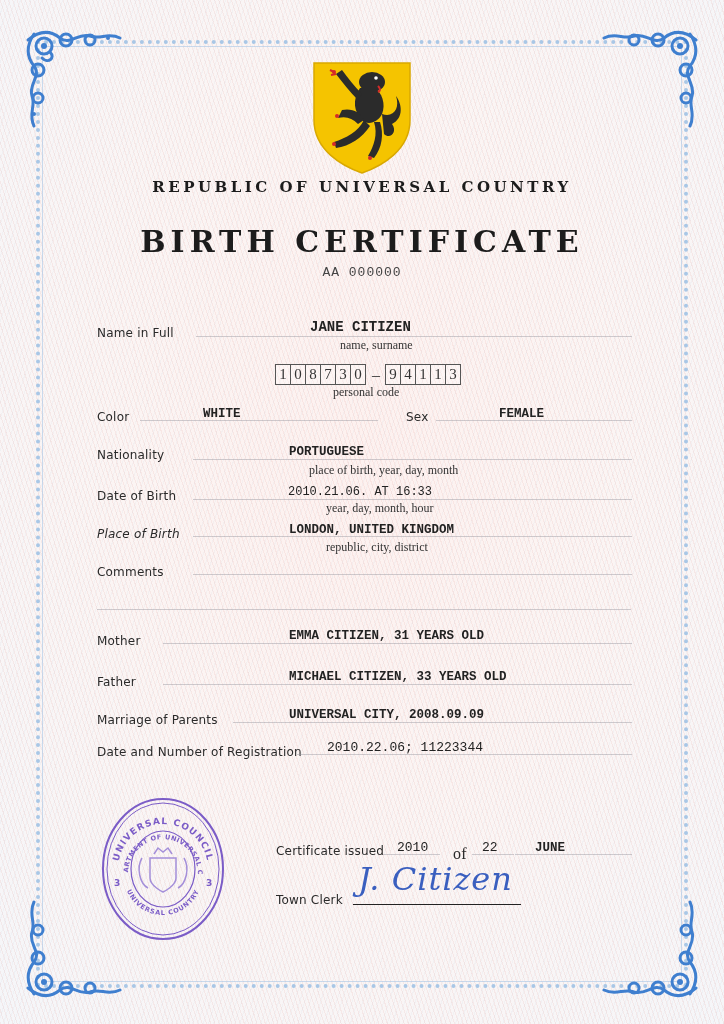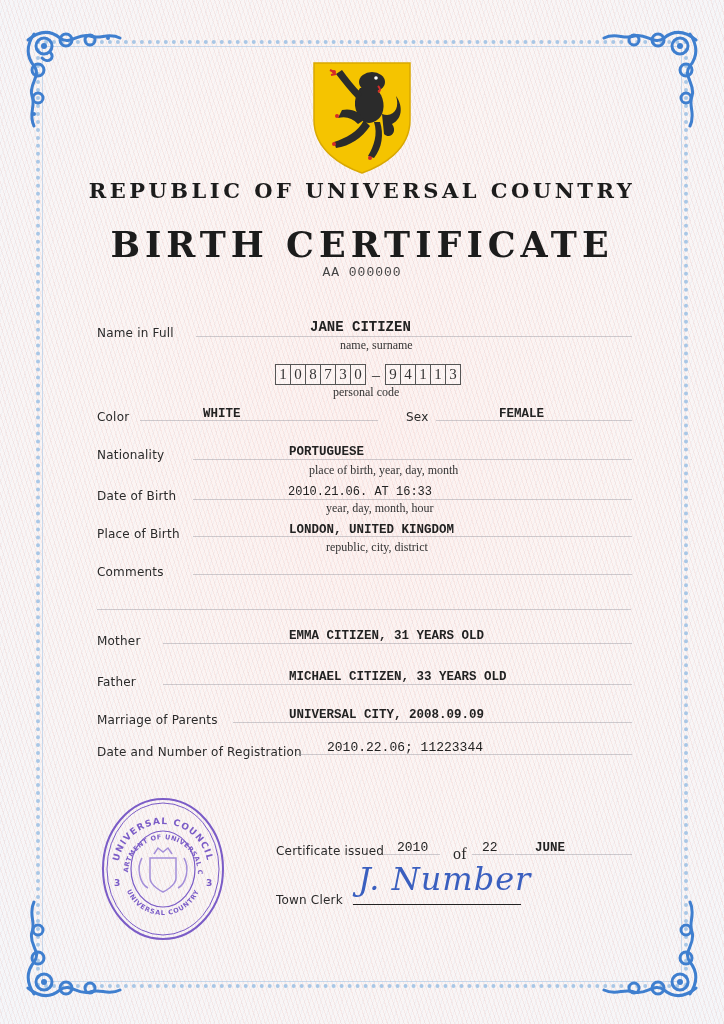--- a/index.html
+++ b/index.html
@@ -28,26 +28,26 @@
   .corner svg { width:100%; height:100%; }
   .corner.tl { left:20px; top:22px; }
   .corner.tr { right:20px; top:22px; transform:scaleX(-1); }
   .corner.bl { left:20px; bottom:18px; transform:scaleY(-1); }
   .corner.br { right:20px; bottom:18px; transform:scale(-1,-1); }
 
   .crest { position:absolute; left:312px; top:60px; width:100px; height:115px; }
 
   .country {
     position:absolute; left:0; right:0; top:178px; text-align:center;
-    font-family:"DejaVu Serif", serif; font-weight:bold; font-size:21px;
+    font-family:"DejaVu Serif", serif; font-weight:bold; font-size:15px;
     letter-spacing:3.5px; color:#1c1c1c;
   }
   .title {
     position:absolute; left:0; right:0; top:224px; text-align:center;
-    font-family:"DejaVu Serif", serif; font-weight:bold; font-size:35px;
+    font-family:"DejaVu Serif", serif; font-weight:bold; font-size:30px;
     letter-spacing:5px; color:#1c1c1c;
   }
   .serial {
     position:absolute; left:0; right:0; top:265px; text-align:center;
     font-family:"Liberation Mono", monospace; font-size:13px; color:#444;
     letter-spacing:1px;
   }
 
   .label {
     position:absolute; font-family:"DejaVu Sans", sans-serif; font-size:12px;
@@ -220,21 +220,21 @@
 <div class="label" style="left:97px;top:448px;">Nationality</div>
 <div class="line" style="left:193px;right:92px;top:459px;"></div>
 <div class="value" style="left:289px;top:445px;">PORTUGUESE</div>
 <div class="hint" style="left:309px;top:463px;">place of birth, year, day, month</div>
 
 <div class="label" style="left:97px;top:489px;">Date of Birth</div>
 <div class="line" style="left:193px;right:92px;top:499px;"></div>
 <div class="value date" style="left:288px;top:485px;">2010.21.06. AT 16:33</div>
 <div class="hint" style="left:326px;top:501px;text-align:center;">year, day, month, hour</div>
 
-<div class="label" style="left:97px;top:527px;">Place of Birth</div>
+<div class="label" style="left:97px;top:527px;font-style:italic;">Place of Birth</div>
 <div class="line" style="left:193px;right:92px;top:536px;"></div>
 <div class="value" style="left:289px;top:523px;">LONDON, UNITED KINGDOM</div>
 <div class="hint" style="left:326px;top:540px;">republic, city, district</div>
 
 <div class="label" style="left:97px;top:565px;">Comments</div>
 <div class="line" style="left:193px;right:92px;top:574px;"></div>
 <div class="value" style="left:289px;top:562px;"></div>
 
 <div class="divider"></div>
 
@@ -285,14 +285,14 @@
 <div class="label" style="left:276px;top:844px;">Certificate issued</div>
 <div class="line" style="left:383px;width:57px;top:854px;"></div>
 <div class="value date" style="left:397px;top:840px;font-size:13px;">2010</div>
 <div class="label" style="left:453px;top:845px;font-family:'Liberation Serif',serif;font-size:16px;">of</div>
 <div class="line" style="left:472px;width:42px;top:854px;"></div>
 <div class="value date" style="left:482px;top:840px;font-size:13px;">22</div>
 <div class="line" style="left:515px;right:92px;top:854px;"></div>
 <div class="value" style="left:535px;top:841px;">JUNE</div>
 
 <div class="label" style="left:276px;top:893px;">Town Clerk</div>
-<div class="signature">J. Number</div>
+<div class="signature">J. Citizen</div>
 <div class="sigline"></div>
 
 </body></html>

